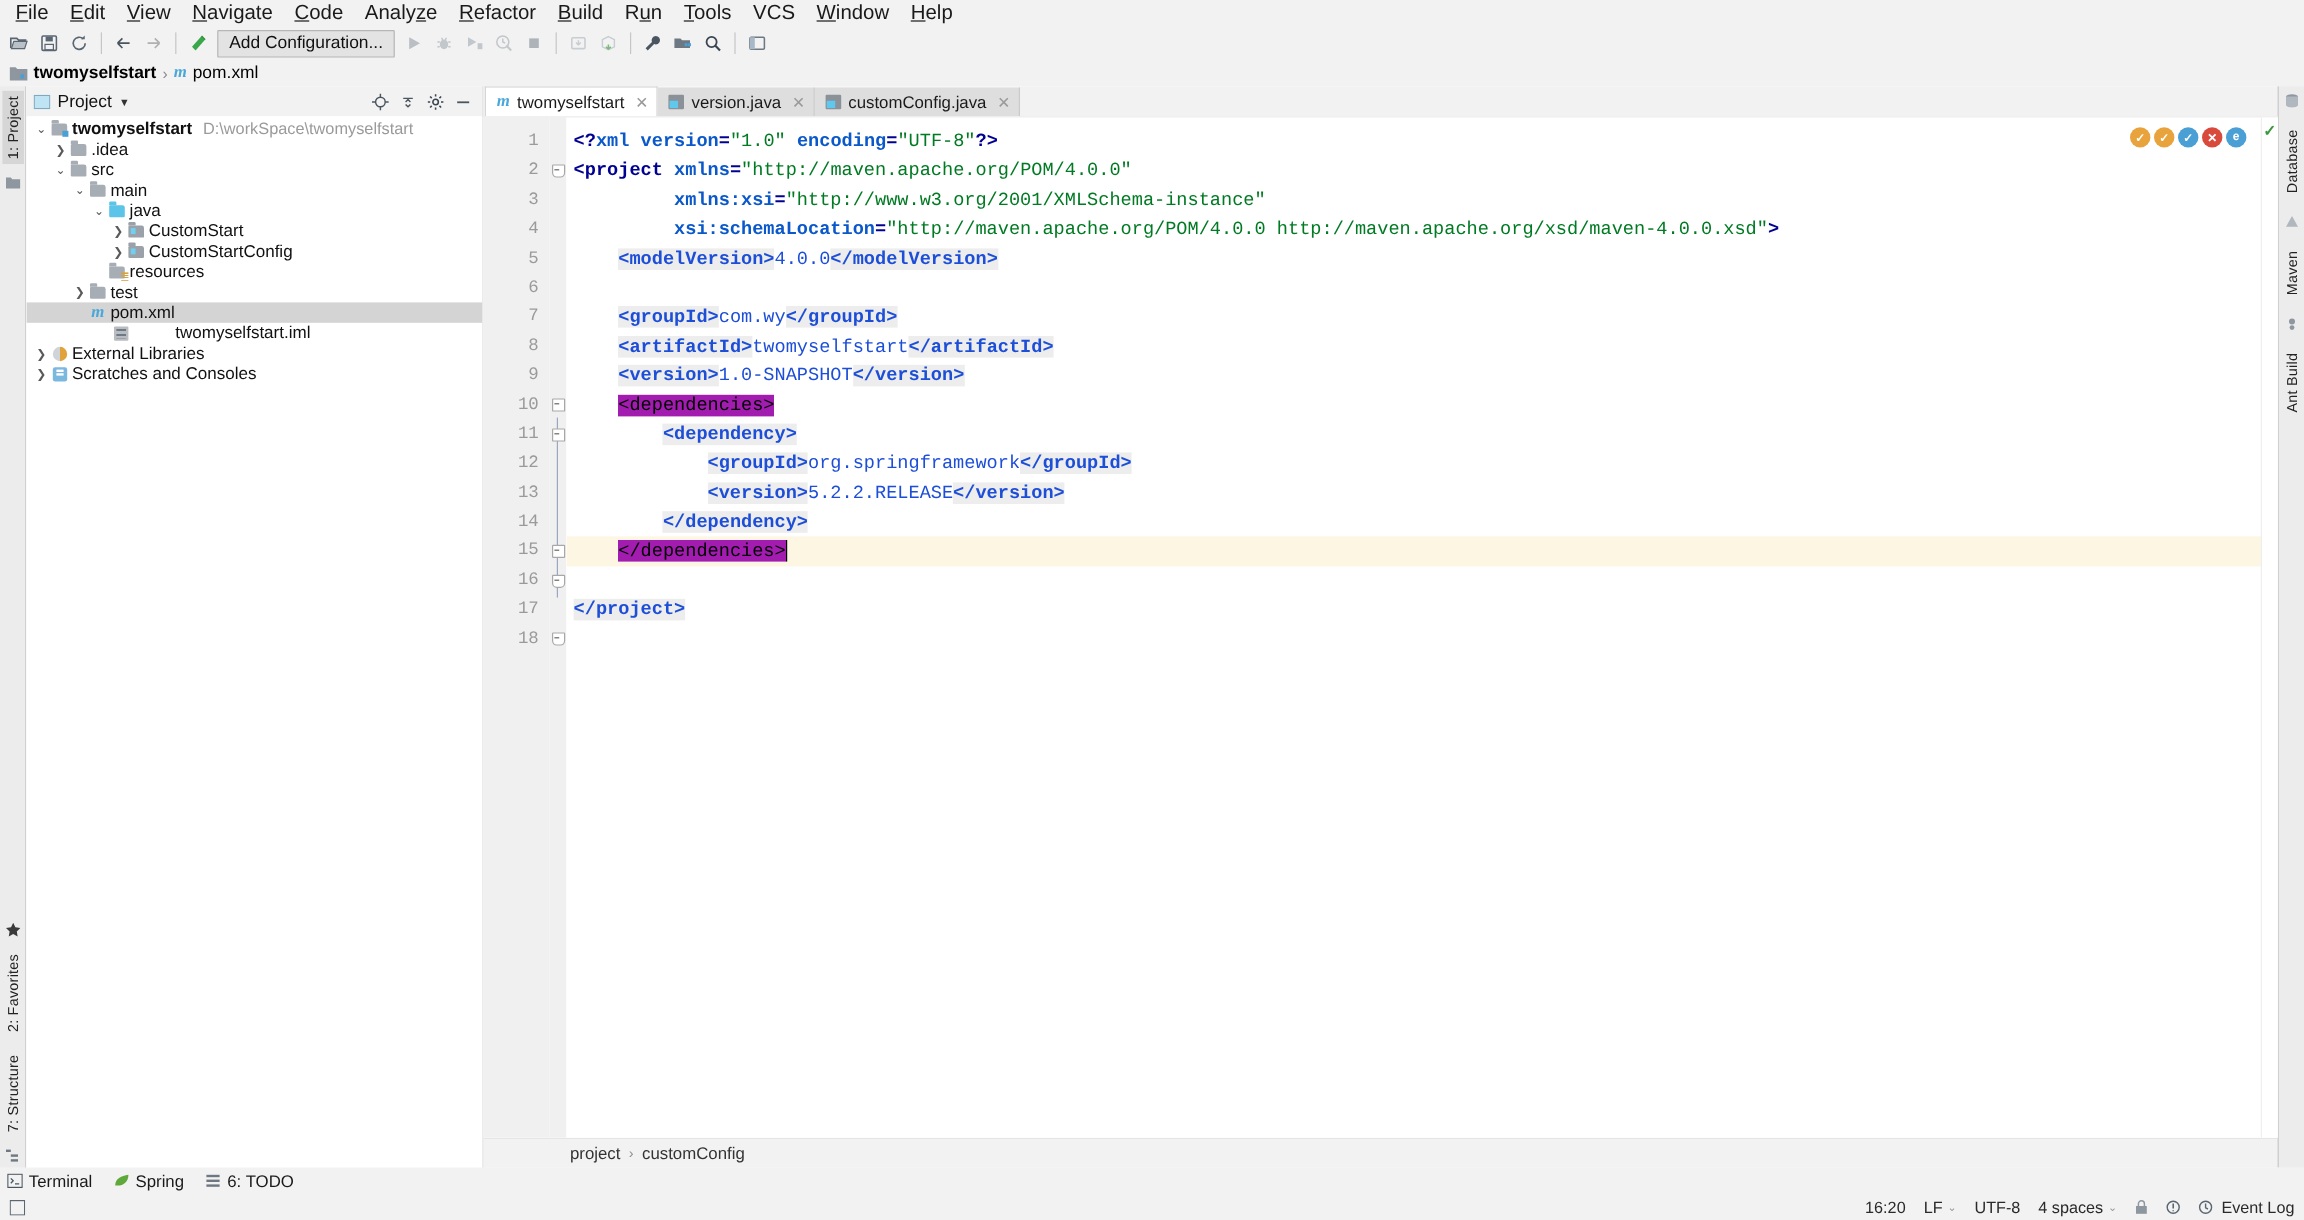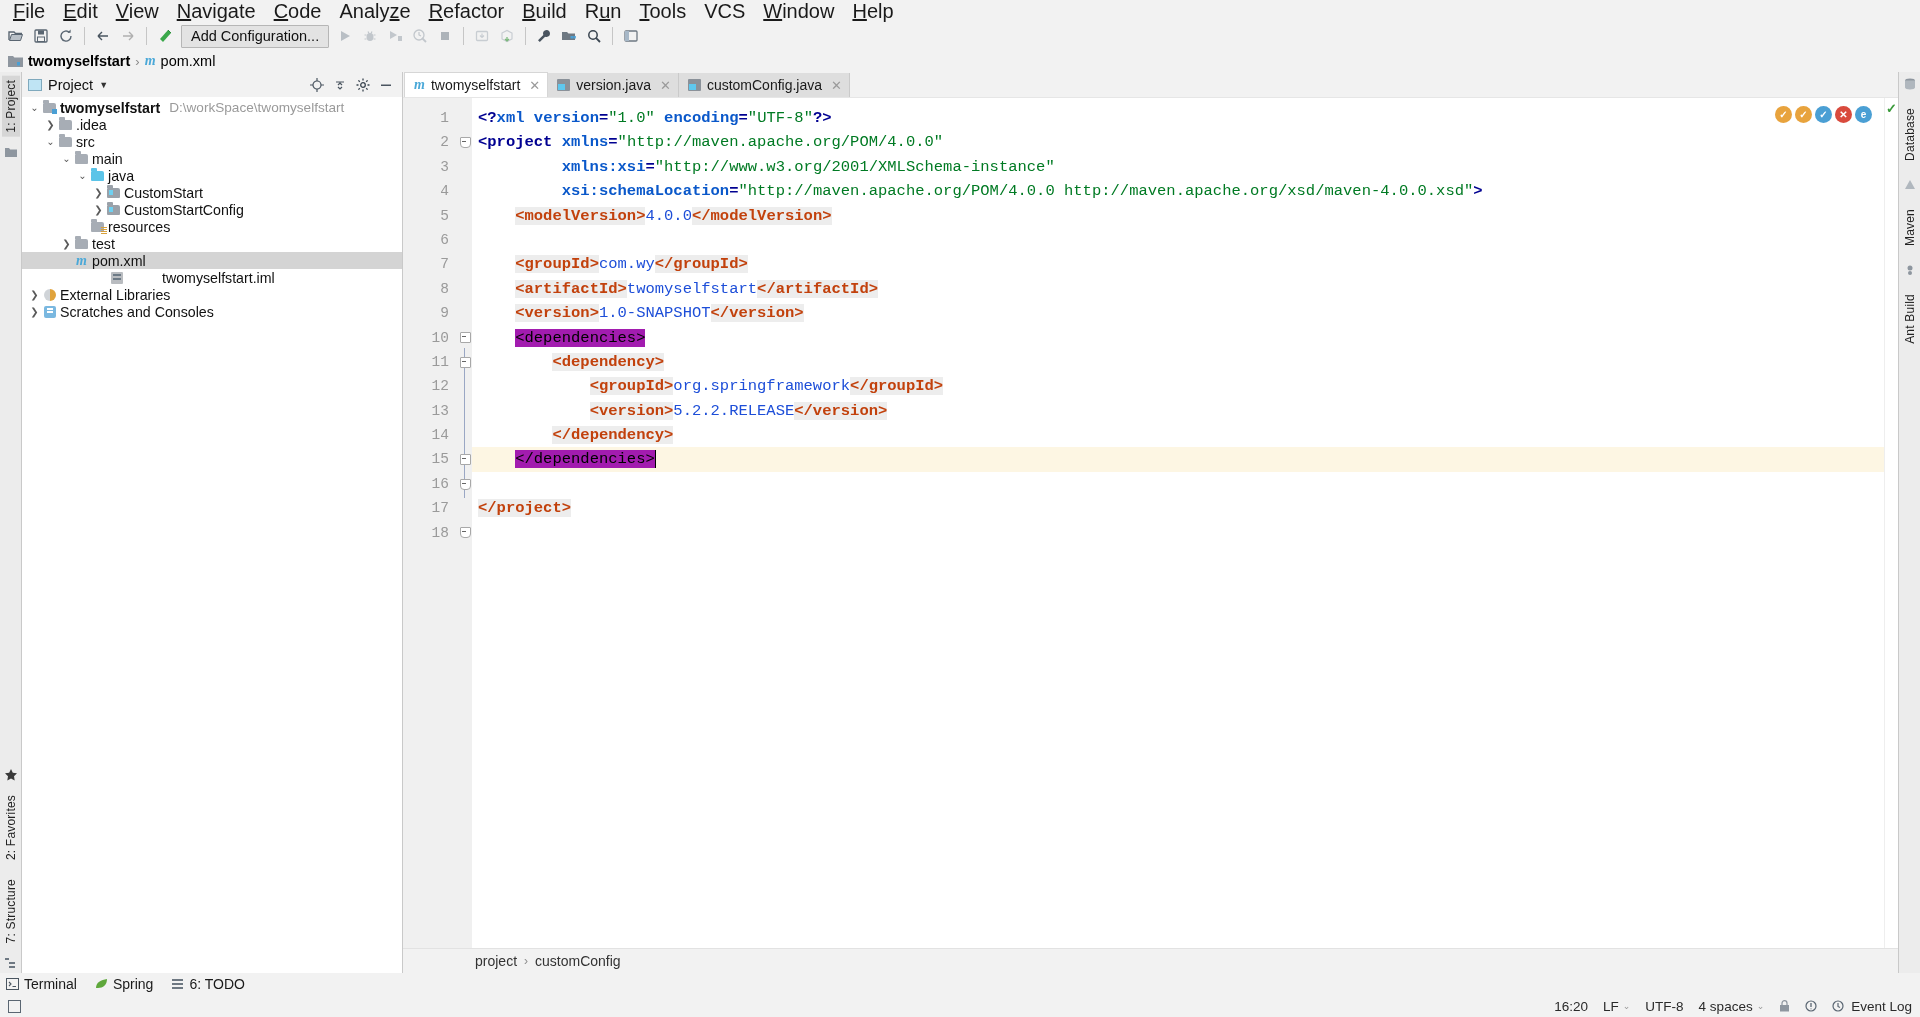--- a/index.html
+++ b/index.html
@@ -9,21 +9,21 @@
     font-family:"Liberation Sans",sans-serif;
     font-size:15px;
     color:#000;
     overflow:hidden;
     -webkit-font-smoothing:antialiased;
   }
   .app{position:relative;width:1920px;height:1017px;display:flex;flex-direction:column;background:#f2f2f2;}
 
   
   .menubar{height:22px;display:flex;align-items:center;padding-left:4px;background:#f2f2f2;flex:0 0 auto;}
-  .menu-item{padding:2px 9px;font-size:20px;color:#1a1a1a;line-height:18px;cursor:default;white-space:nowrap;}
+  .menu-item{padding:2px 9px;font-size:17px;color:#1a1a1a;line-height:18px;cursor:default;white-space:nowrap;}
   .menu-item u{text-decoration:underline;}
 
   
   .toolbar{height:28px;display:flex;align-items:center;padding-left:4px;background:#f2f2f2;flex:0 0 auto;gap:1px;}
   .tb-btn{width:24px;height:24px;display:flex;align-items:center;justify-content:center;border-radius:2px;}
   .tb-sep{width:1px;height:18px;background:#c6c6c6;margin:0 5px;}
   .run-config{
     height:21px;min-width:120px;background:#e3e3e3;border:1px solid #b6b6b6;
     display:flex;align-items:center;padding:0 9px;font-size:14.5px;color:#101010;margin:0 3px;border-radius:1px;
   }
@@ -101,21 +101,21 @@
   .fold{height:24.4px;display:flex;align-items:center;justify-content:center;}
   .fbox{width:9px;height:9px;border:1px solid #a8a8a8;background:#fff;position:relative;border-radius:1px;}
   .fbox:after{content:"";position:absolute;left:1.5px;top:3px;width:4px;height:1px;background:#666;}
   .fbox.tri{border-radius:1px 1px 4px 4px;}
   .fline{position:absolute;left:6px;width:1px;background:#9aa7c4;}
 
   .code{flex:1 1 auto;padding-top:8px;position:relative;overflow:hidden;min-width:0;background:#fff;}
   .cline{height:24.4px;line-height:24.4px;font-family:"Liberation Mono",monospace;font-size:15.5px;
          white-space:pre;padding-left:6px;}
   .cline.cur{background:#fdf6e3;}
-  .tg{color:#c2410c;font-weight:bold;background:#ededed;}
+  .tg{color:#1d4ed8;font-weight:bold;background:#ededed;}
   .tg2{color:#000091;font-weight:bold;}
   .at{color:#0a58ca;font-weight:bold;}
   .vl{color:#007a23;}
   .txt{color:#1d4ed8;}
   .punc{color:#000091;font-weight:bold;}
   .selhl{background:#a21caf;}
 
   .err-stripe{position:absolute;right:0;top:0;bottom:0;width:13px;background:#fff;border-left:1px solid #eee;}
   .check{position:absolute;right:1px;top:3px;color:#3a9a3a;font-size:13px;font-weight:bold;}
 
@@ -412,21 +412,21 @@
             </span>
             <span class="tlabel">test</span>
           </div>
           <div class="trow sel" style="padding-left: 38px;">
             <span class="arrow none"></span>
             <span class="ticon">
               <span class="mico">m</span>
             </span>
             <span class="tlabel">pom.xml</span>
           </div>
-          <div class="trow" style="padding-left: 38px; gap: 35px;">
+          <div class="trow" style="padding-left: 22px; gap: 35px;">
             <span class="arrow none"></span>
             <span class="ticon">
               <span class="imlico"></span>
             </span>
             <span class="tlabel">twomyselfstart.iml</span>
           </div>
           <div class="trow" style="padding-left: 6px;">
             <span class="arrow">❯</span>
             <span class="ticon">
               <span class="libico"></span>

